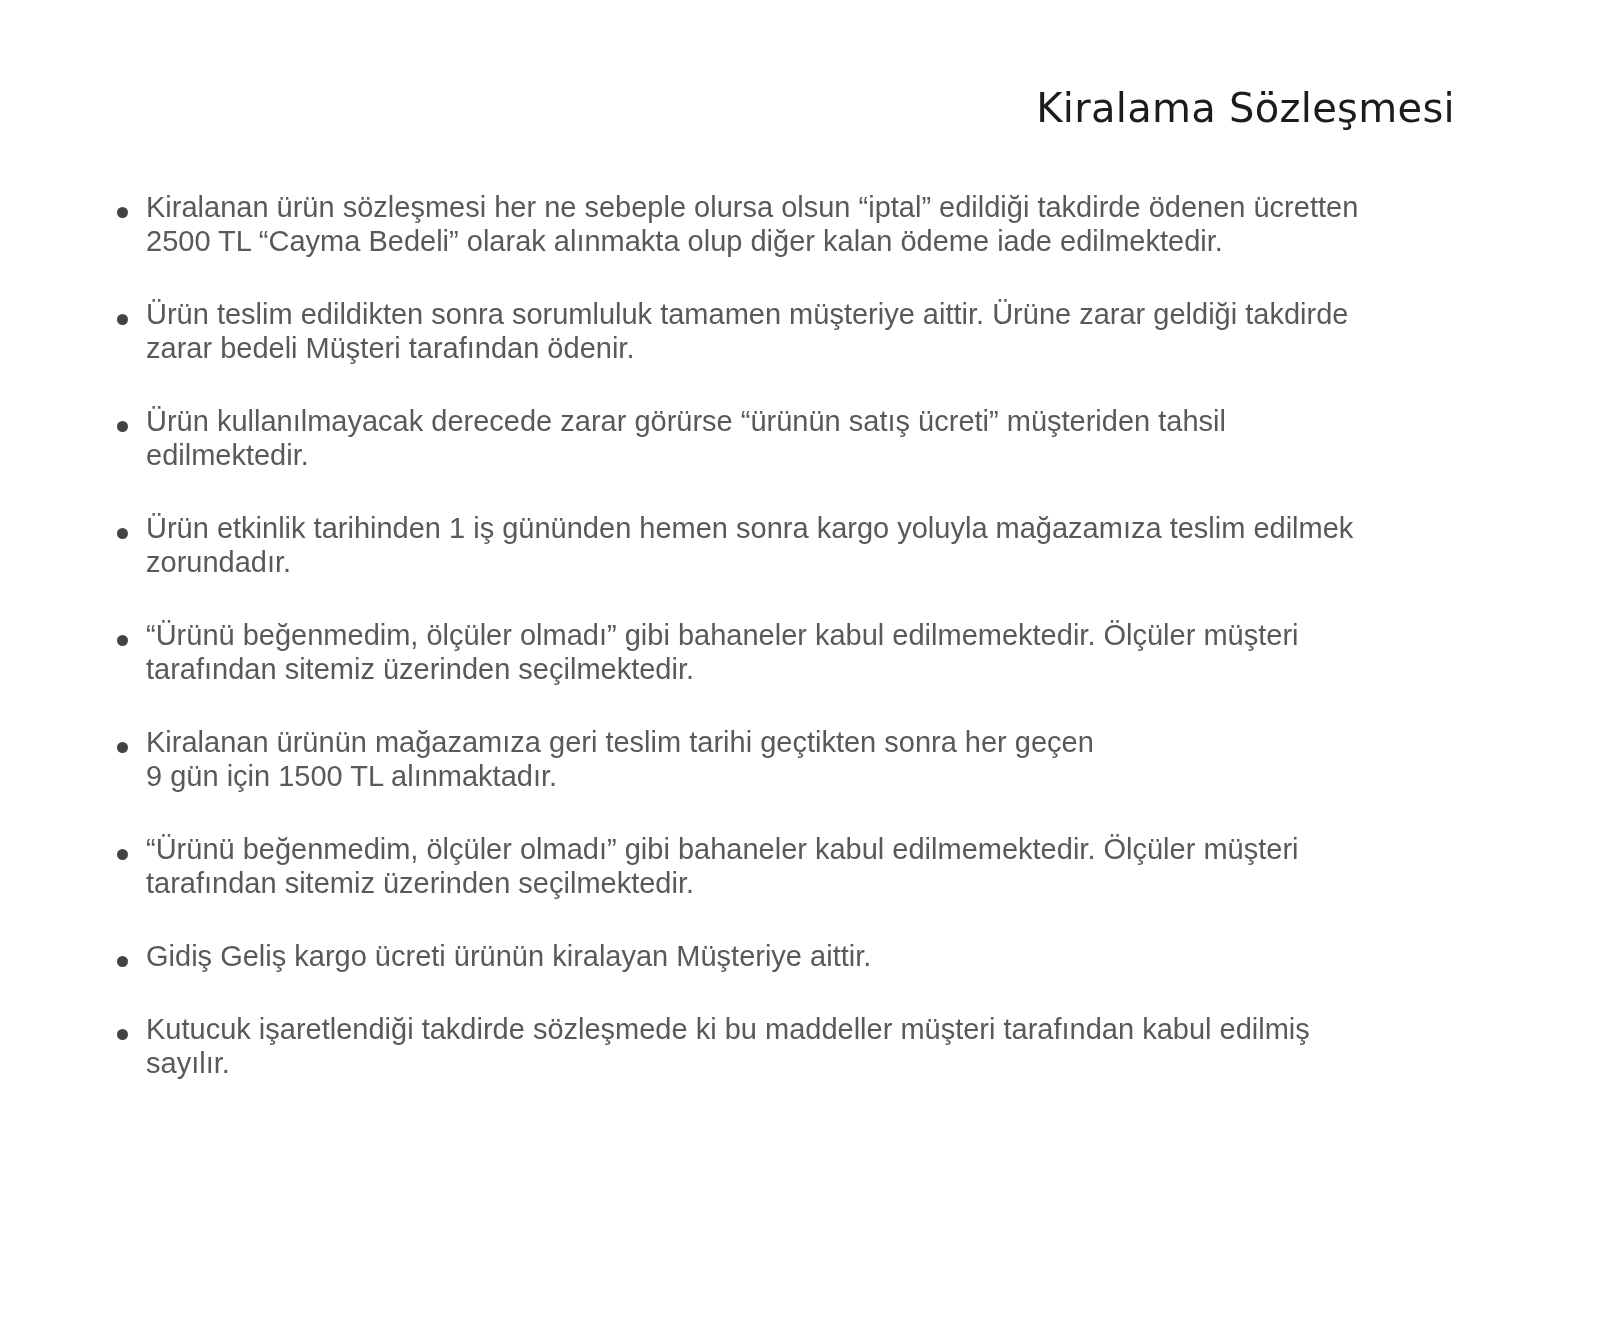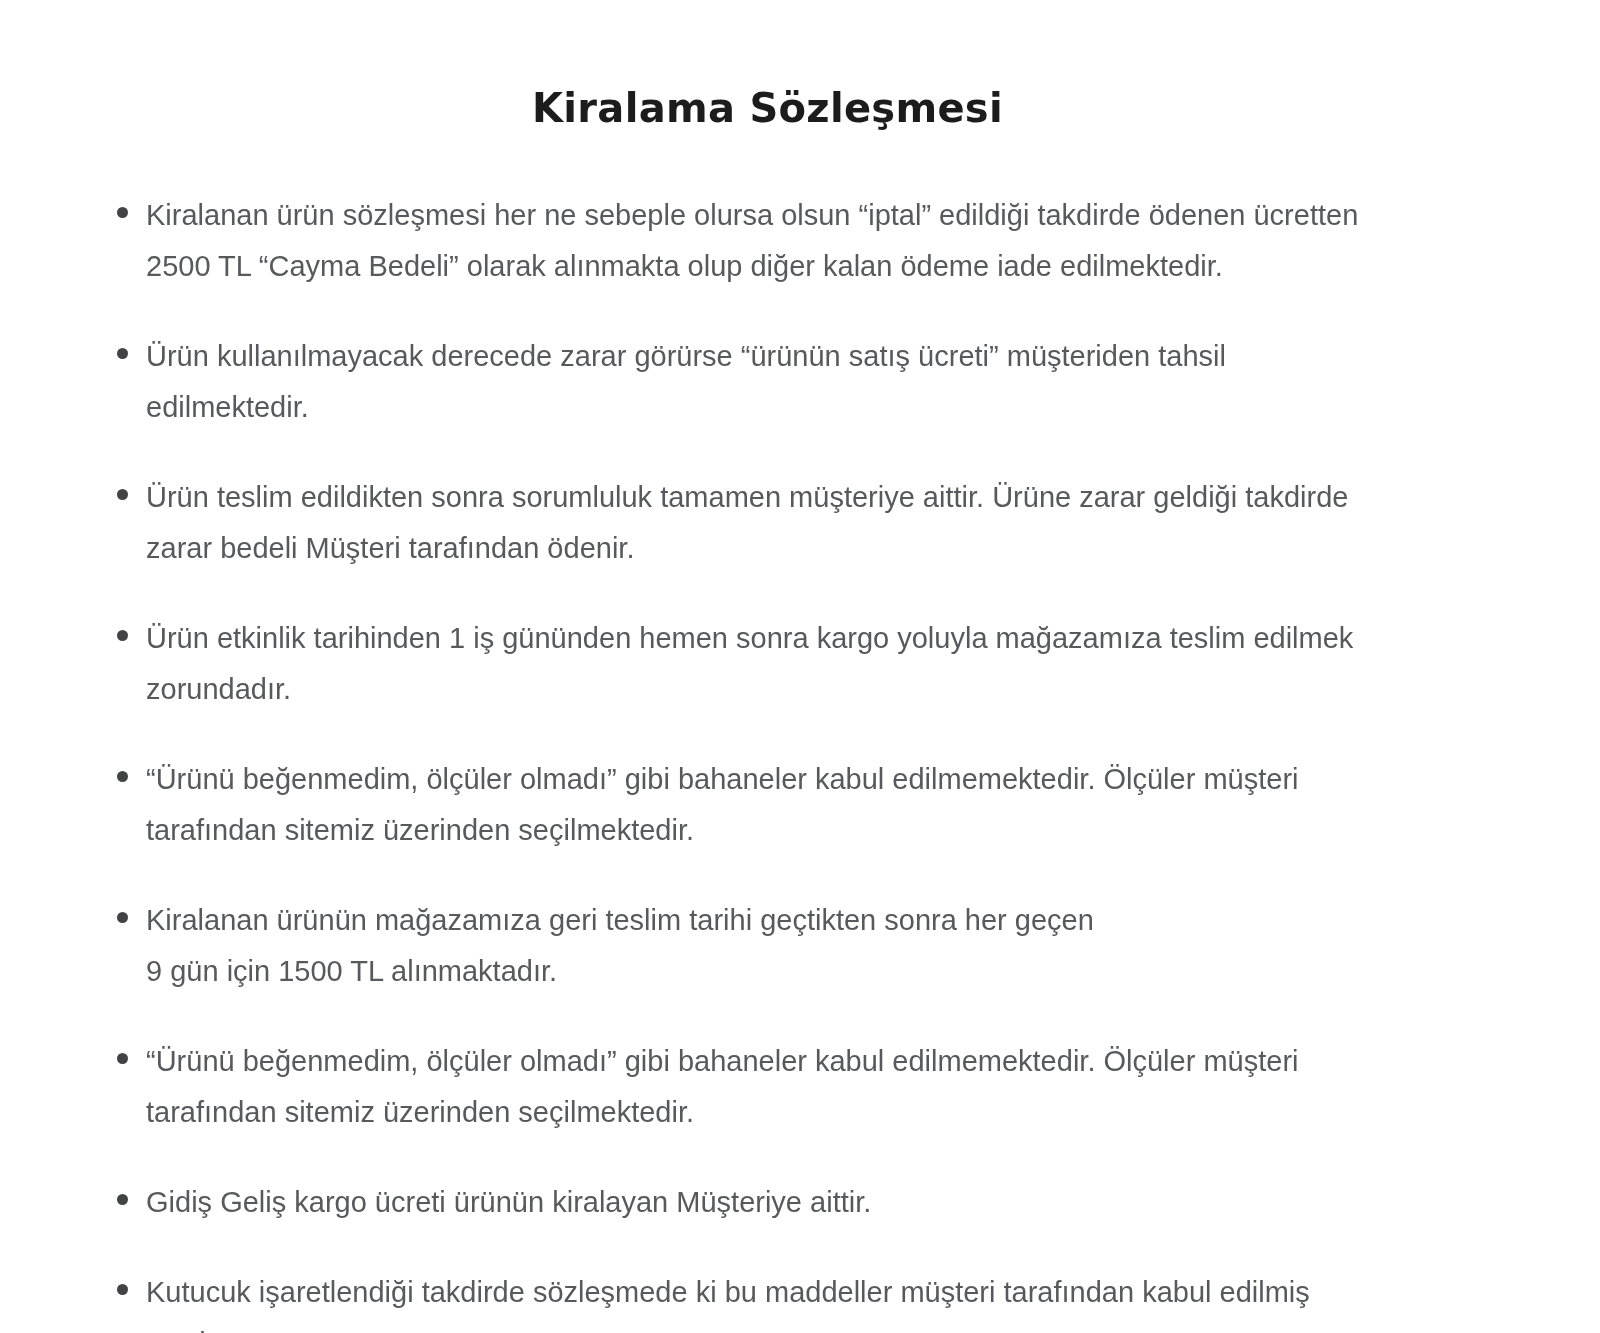--- a/index.html
+++ b/index.html
@@ -14,40 +14,40 @@
     -webkit-font-smoothing: antialiased;
   }
   .doc {
     box-sizing: border-box;
     width: 1375px;
     margin-left: 80px;
     padding-top: 82px;
   }
   .doc-title {
     margin: 0;
-    text-align: center;
+    text-align: right;
     font-family: "DejaVu Sans", "Liberation Sans", sans-serif;
-    font-weight: 700;
+    font-weight: 400;
     font-size: 40px;
     line-height: 52px;
     letter-spacing: 0.3px;
     color: #1c1c1c;
   }
   .terms-list {
     list-style: none;
     margin: 56px 0 0 0;
     padding: 0;
   }
   .terms-list li {
     position: relative;
     padding-left: 66px;
     max-width: 1311px; 
     box-sizing: border-box;
     font-size: 29px;
-    line-height: 51px;
+    line-height: 34px;
     color: #58595c;
     margin-bottom: 39px;
     white-space: pre-line;
   }
   .terms-list li::before {
     content: "";
     position: absolute;
     left: 37px;
     top: 17px;
     width: 11px;
@@ -57,22 +57,22 @@
   }
 </style>
 </head>
 <body>
 
 <main class="doc">
   <h1 class="doc-title">Kiralama Sözleşmesi</h1>
 
   <ul class="terms-list">
     <li>Kiralanan ürün sözleşmesi her ne sebeple olursa olsun “iptal” edildiği takdirde ödenen ücretten 2500 TL “Cayma Bedeli” olarak alınmakta olup diğer kalan ödeme iade edilmektedir.</li>
+    <li>Ürün teslim edildikten sonra sorumluluk tamamen müşteriye aittir. Ürüne zarar geldiği takdirde zarar bedeli Müşteri tarafından ödenir.</li>
     <li>Ürün kullanılmayacak derecede zarar görürse “ürünün satış ücreti” müşteriden tahsil edilmektedir.</li>
-    <li>Ürün teslim edildikten sonra sorumluluk tamamen müşteriye aittir. Ürüne zarar geldiği takdirde zarar bedeli Müşteri tarafından ödenir.</li>
     <li>Ürün etkinlik tarihinden 1 iş gününden hemen sonra kargo yoluyla mağazamıza teslim edilmek zorundadır.</li>
     <li>“Ürünü beğenmedim, ölçüler olmadı” gibi bahaneler kabul edilmemektedir. Ölçüler müşteri tarafından sitemiz üzerinden seçilmektedir.</li>
     <li>Kiralanan ürünün mağazamıza geri teslim tarihi geçtikten sonra her geçen
 9 gün için 1500 TL alınmaktadır.</li>
     <li>“Ürünü beğenmedim, ölçüler olmadı” gibi bahaneler kabul edilmemektedir. Ölçüler müşteri tarafından sitemiz üzerinden seçilmektedir.</li>
     <li>Gidiş Geliş kargo ücreti ürünün kiralayan Müşteriye aittir.</li>
     <li>Kutucuk işaretlendiği takdirde sözleşmede ki bu maddeller müşteri tarafından kabul edilmiş sayılır.</li>
   </ul>
 </main>
 

